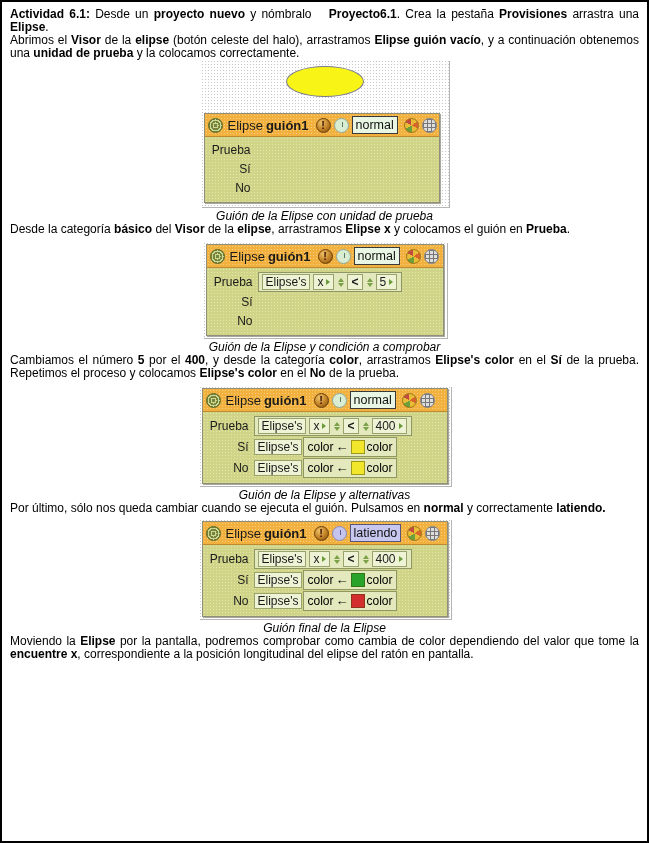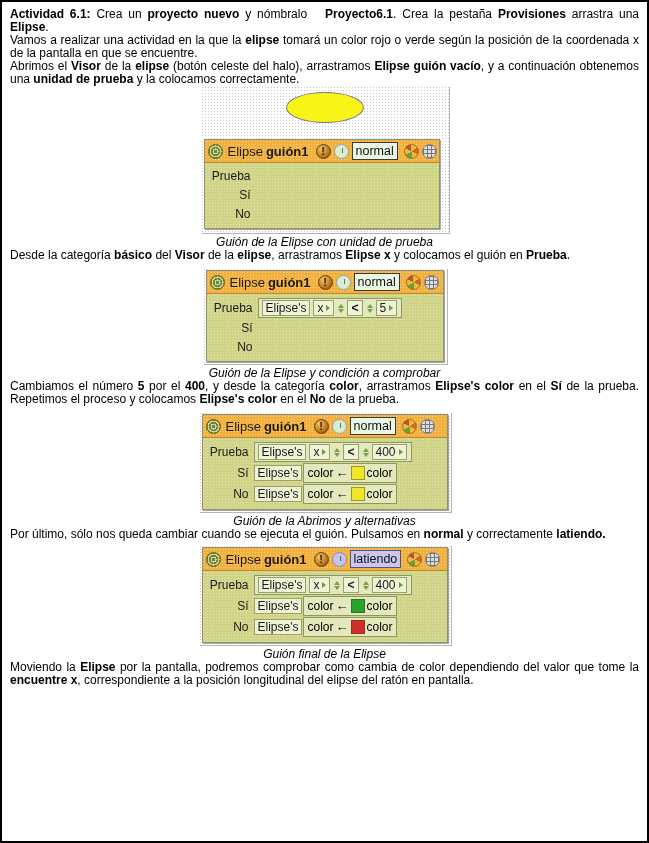--- a/index.html
+++ b/index.html
@@ -108,22 +108,21 @@
     background-image:repeating-linear-gradient(0deg,#777 0 1px,transparent 1px 4px),
                      repeating-linear-gradient(90deg,#777 0 1px,transparent 1px 4px);
     border:1px solid #808080;
   }
 </style>
 </head>
 <body>
 
 <div class="content">
 
-  <p class="doc"><span style="font-weight: bold;">Actividad 6.1:</span><span> Crea un </span><span style="font-weight: bold;">proyecto nuevo</span><span> y nómbralo </span><span style="font-weight: bold; padding-left: 12px;">Proyecto6.1</span><span>. Crea la pestaña </span><span style="font-weight: bold;">Provisiones</span><span> arrastra una </span><span style="font-weight: bold;">Elipse</span><span>.</span></p>
-  <p class="doc"><span>Vamos a realizar una actividad en la  que la </span><span style="font-weight: bold;">elipse</span><span> tomará un color rojo o verde según la posición de la coordenada x de la pantalla en que se encuentre.</span></p>
+  <p class="doc"><span style="font-weight: bold;">Actividad 6.1:</span><span> Desde un </span><span style="font-weight: bold;">proyecto nuevo</span><span> y nómbralo </span><span style="font-weight: bold; padding-left: 12px;">Proyecto6.1</span><span>. Crea la pestaña </span><span style="font-weight: bold;">Provisiones</span><span> arrastra una </span><span style="font-weight: bold;">Elipse</span><span>.</span></p>
   <p class="doc"><span>Abrimos el </span><span style="font-weight: bold;">Visor</span><span> de la </span><span style="font-weight: bold;">elipse</span><span> (botón celeste del halo), arrastramos </span><span style="font-weight: bold;">Elipse guión vacío</span><span>, y a continuación obtenemos una </span><span style="font-weight: bold;">unidad de prueba</span><span> y la colocamos correctamente.</span></p>
 
   <div class="figure">
     <div class="shot shot1">
       <div class="ellipse" style="background-color: rgb(248, 244, 22);"></div>
       <div class="script w1">
         <div class="sbar">
           <span class="ic ic-rosette"></span>
           <span class="tname">Elipse</span>
           <span class="tscript">guión1</span>
@@ -255,21 +254,21 @@
             <span class="tgroup">
               <span>color</span>
               <span class="assign">←</span>
               <span class="swatch" style="background-color: rgb(242, 230, 44);"></span>
               <span>color</span>
             </span>
           </div>
         </div>
       </div>
     </div>
-    <div class="caption">Guión de la Abrimos y alternativas</div>
+    <div class="caption">Guión de la Elipse y alternativas</div>
   </div>
 
   <p class="doc mt-line"><span>Por último, sólo nos queda cambiar cuando se ejecuta el guión. Pulsamos en </span><span style="font-weight: bold;">normal</span><span> y correctamente </span><span style="font-weight: bold;">latiendo.</span></p>
 
   <div class="figure" style="margin-top:4px;">
     <div class="shot shot-pad">
       <div class="script w3">
         <div class="sbar">
           <span class="ic ic-rosette"></span>
           <span class="tname">Elipse</span>

